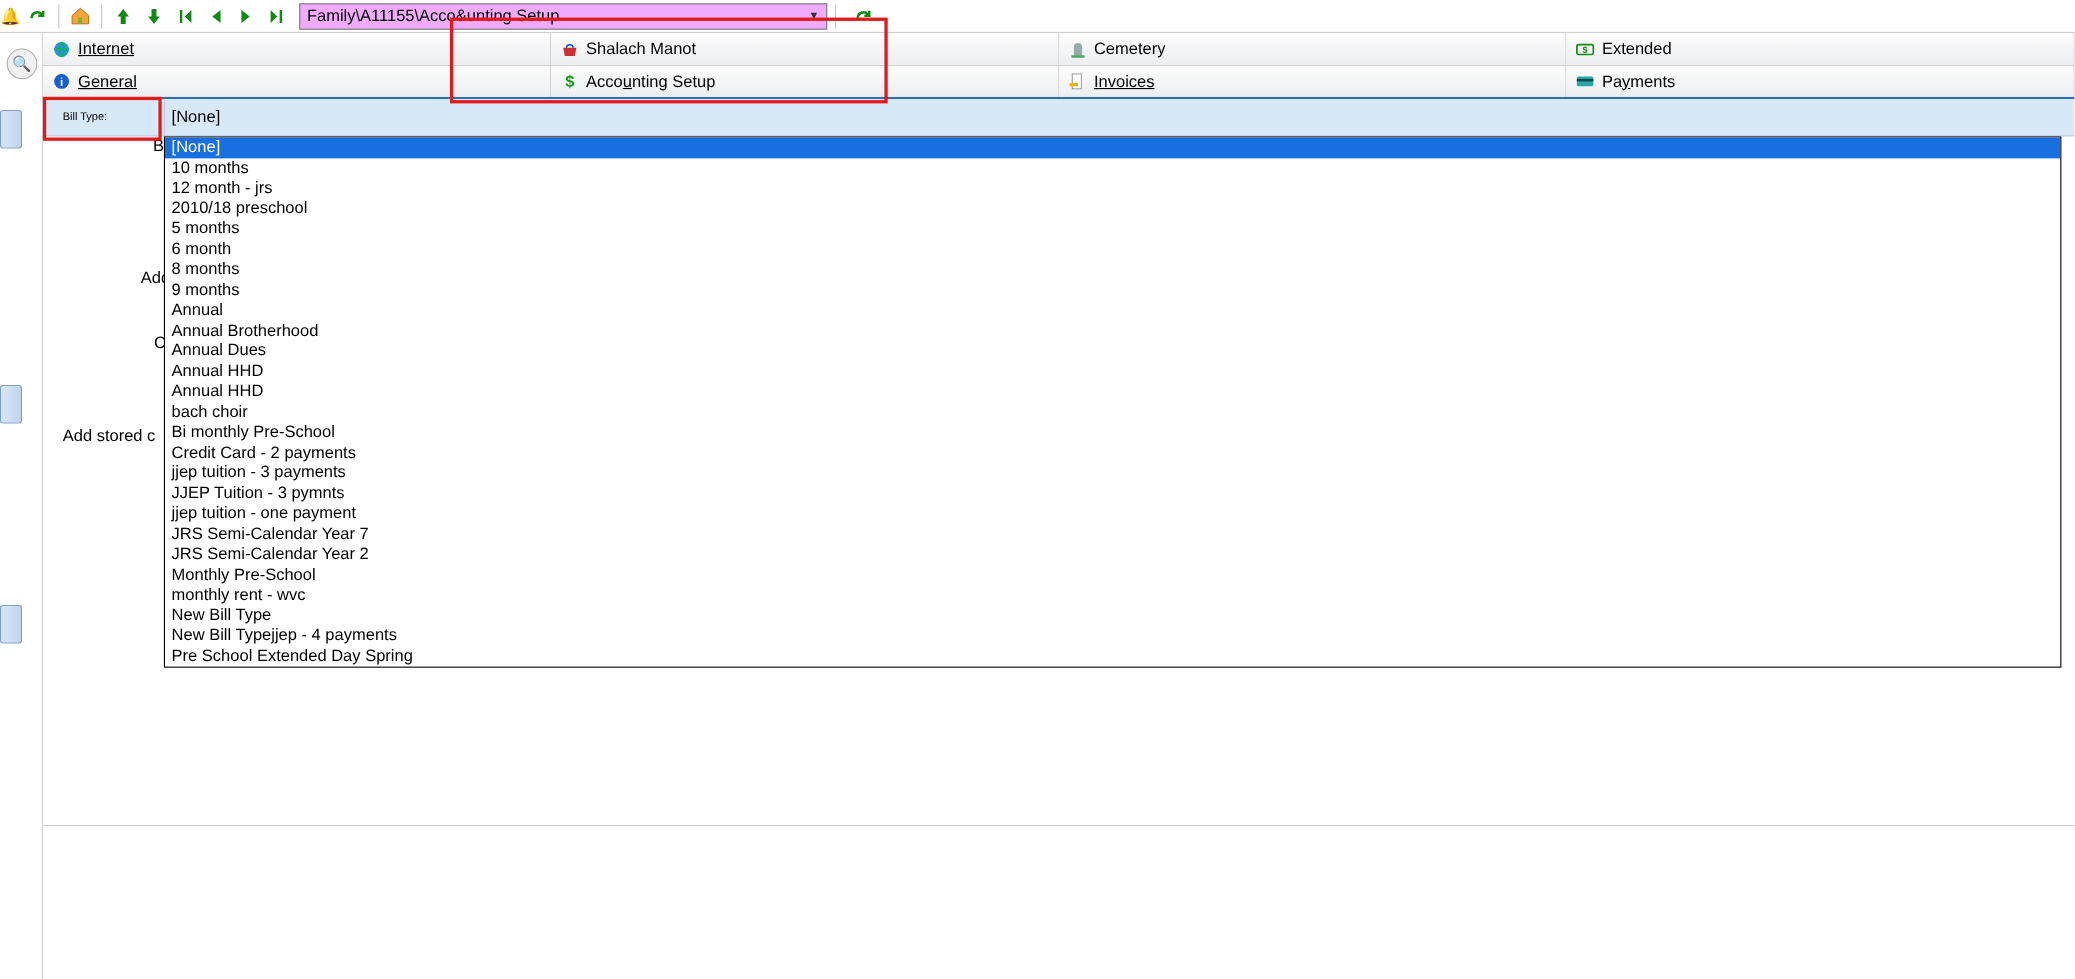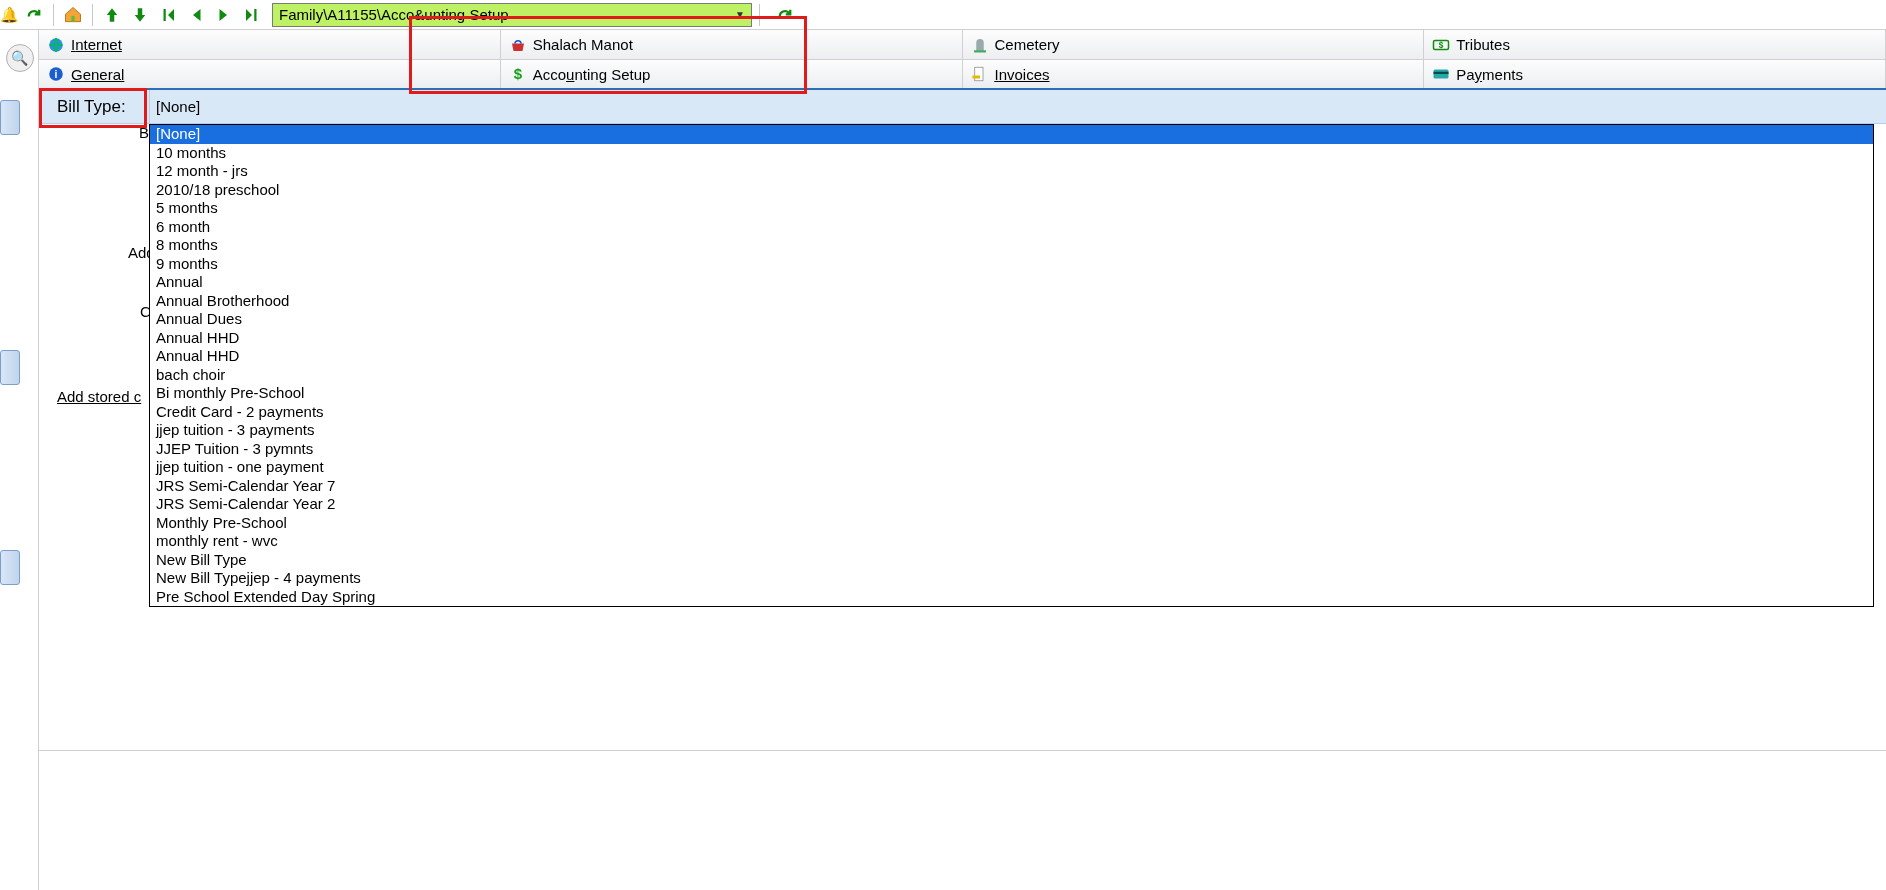--- a/index.html
+++ b/index.html
@@ -33,21 +33,21 @@
     align-items: center;
     justify-content: center;
     width: 24px;
     height: 24px;
     cursor: pointer;
   }
   .addr-field {
     flex: 0 0 480px;
     height: 24px;
     border: 1px solid #7a7a7a;
-    background: #bef264;
+    background: #f0abfc;
     font-size: 15px;
     padding: 0 6px;
     display: flex;
     align-items: center;
     justify-content: space-between;
     margin-left: 4px;
   }
   .addr-field .caret {
     font-size: 10px;
     color: #333;
@@ -134,21 +134,21 @@
   .bill-type-row {
     display: flex;
     align-items: center;
     height: 34px;
     background: #d9e8f7;
     border-bottom: 1px solid #b8cde6;
   }
   .bill-type-row .label {
     width: 110px;
     padding-left: 18px;
-    font-size: 17px;
+    font-size: 10px;
   }
   .bill-type-row .value-cell {
     flex: 1;
     height: 100%;
     display: flex;
     align-items: center;
     border-left: 1px solid #b8cde6;
     padding-left: 6px;
   }
   .side-labels {
@@ -158,21 +158,20 @@
     width: 150px;
   }
   .side-labels div {
     text-align: right;
     padding-right: 6px;
     font-size: 15px;
     color: #000;
   }
   .add-card {
     color: #0a37d6;
-    text-decoration: underline;
     text-align: left !important;
     padding-left: 18px;
     cursor: pointer;
   }
   
   .dropdown {
     position: absolute;
     left: 110px;
     top: 34px;
     right: 12px;
@@ -302,21 +301,21 @@
       </span>
       <span>Cemetery</span>
     </div>
     <div class="tab">
       <span class="icon">
         <svg width="18" height="18" viewBox="0 0 24 24">
             <rect x="2" y="6" width="20" height="12" rx="2" fill="none" stroke="#108a10" stroke-width="2"></rect>
             <text x="12" y="16" text-anchor="middle" font-size="11" fill="#108a10" font-weight="bold">$</text>
           </svg>
       </span>
-      <span>Tributes</span>
+      <span>Extended</span>
     </div>
   </div>
 
   <div class="tabrow last">
     <div class="tab">
       <span class="icon">
         <svg width="18" height="18" viewBox="0 0 24 24">
             <circle cx="12" cy="12" r="9" fill="#1a5fd0"></circle>
             <text x="12" y="17" text-anchor="middle" font-size="14" fill="#fff" font-weight="bold">i</text>
           </svg>

